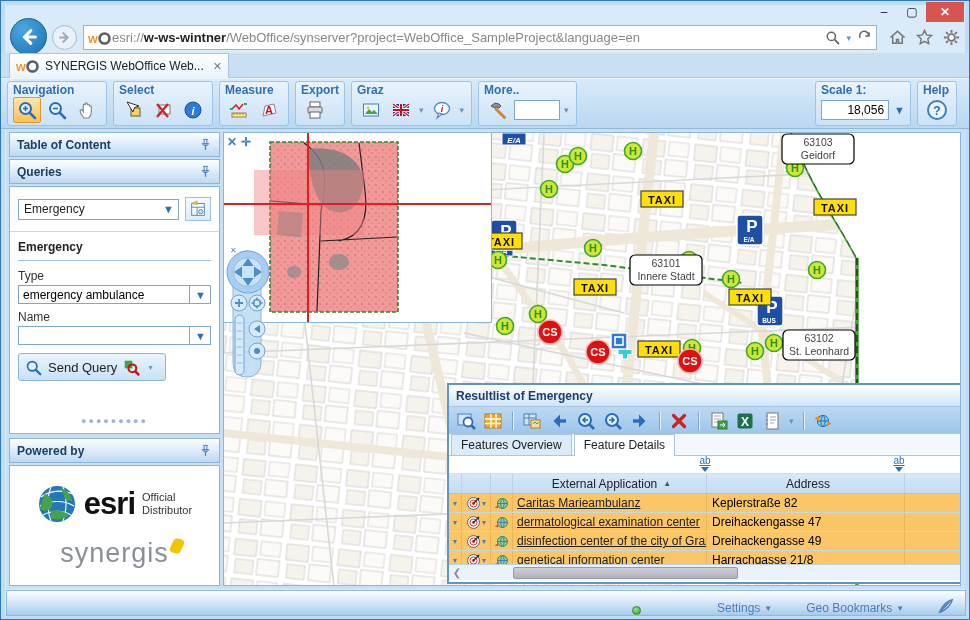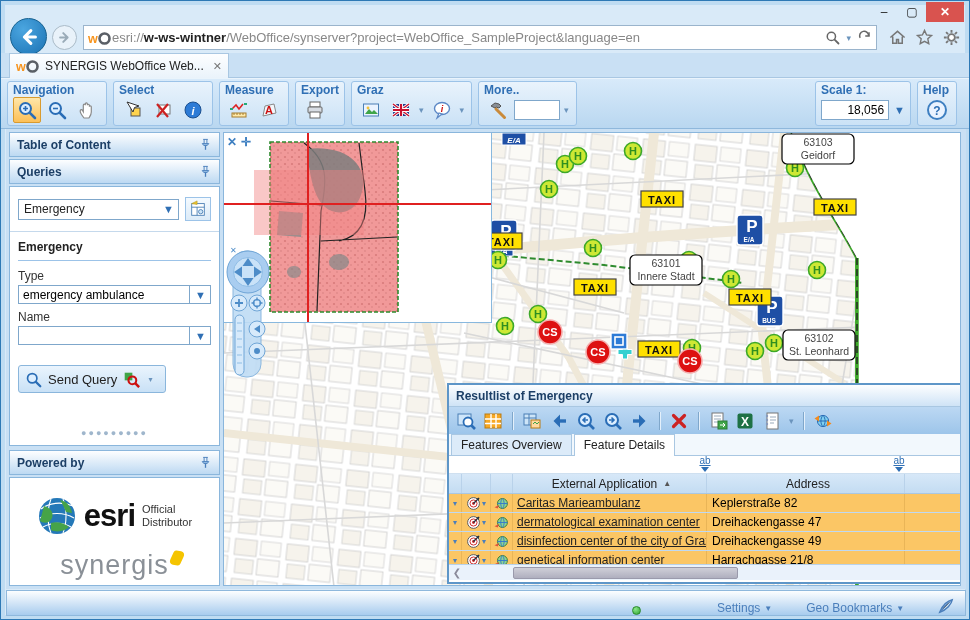--- a/index.html
+++ b/index.html
@@ -63,21 +63,21 @@
   .q-select .sel-caret, .inp-caret { margin-left:auto; color:#2F6FB4; font-size:11px; padding:0 4px; }
   .q-formbtn { width:26px; height:24px; border:1px solid #9CC3E8; background:linear-gradient(#F4FAFF,#DCEBF8);
                display:flex; align-items:center; justify-content:center; }
   .q-divider { border-top:1px solid #C5D9EC; margin:10px -8px 8px; }
   .q-section { font-size:12px; font-weight:bold; color:#222; margin:4px 0 6px; }
   .q-hr { border-top:1px solid #9CC3E8; margin:6px 0 8px; }
   .q-label { font-size:12px; color:#333; margin-bottom:2px; }
   .q-inputrow { display:flex; align-items:center; margin-bottom:6px; }
   .q-input { flex:1; height:19px; border:1px solid #7FA7CB; border-right:none; font-size:12px; padding-left:4px; font-family:"Liberation Sans",sans-serif; }
   .q-inputcaretbox { width:22px; height:19px; border:1px solid #7FA7CB; display:flex; align-items:center; justify-content:center; background:#fff; }
-  #send-query { margin-top:20px; height:28px; width:148px; background:linear-gradient(#EAF4FD,#C9E1F6);
+  #send-query { margin-top:8px; height:28px; width:148px; background:linear-gradient(#EAF4FD,#C9E1F6);
                 border:1px solid #8AB6DC; border-radius:3px; display:flex; align-items:center; gap:6px; padding:8px 6px; font-size:13px; color:#222; }
   #send-query .tb-caret { font-size:8px; }
   #splitter-dots { text-align:center; color:#9FB6CC; font-size:9px; letter-spacing:2px; line-height:12px; }
   #powered-body { flex:1; display:flex; flex-direction:column; align-items:center; padding-top:18px; gap:14px; }
   #synergis-logo { font-size:27px; color:#8A9097; letter-spacing:1px; position:relative; }
   #synergis-leaf { position:absolute; right:-14px; top:1px; width:12px; height:14px; background:#F5C400;
                    transform:skewX(-18deg) rotate(8deg); border-radius:2px 5px 2px 5px; }
   #esri-row { display:flex; align-items:center; gap:7px; }
   #esri-word { font-size:31px; font-weight:bold; color:#111; letter-spacing:-1px; }
   #esri-sub { font-size:11px; color:#333; line-height:13px; }

